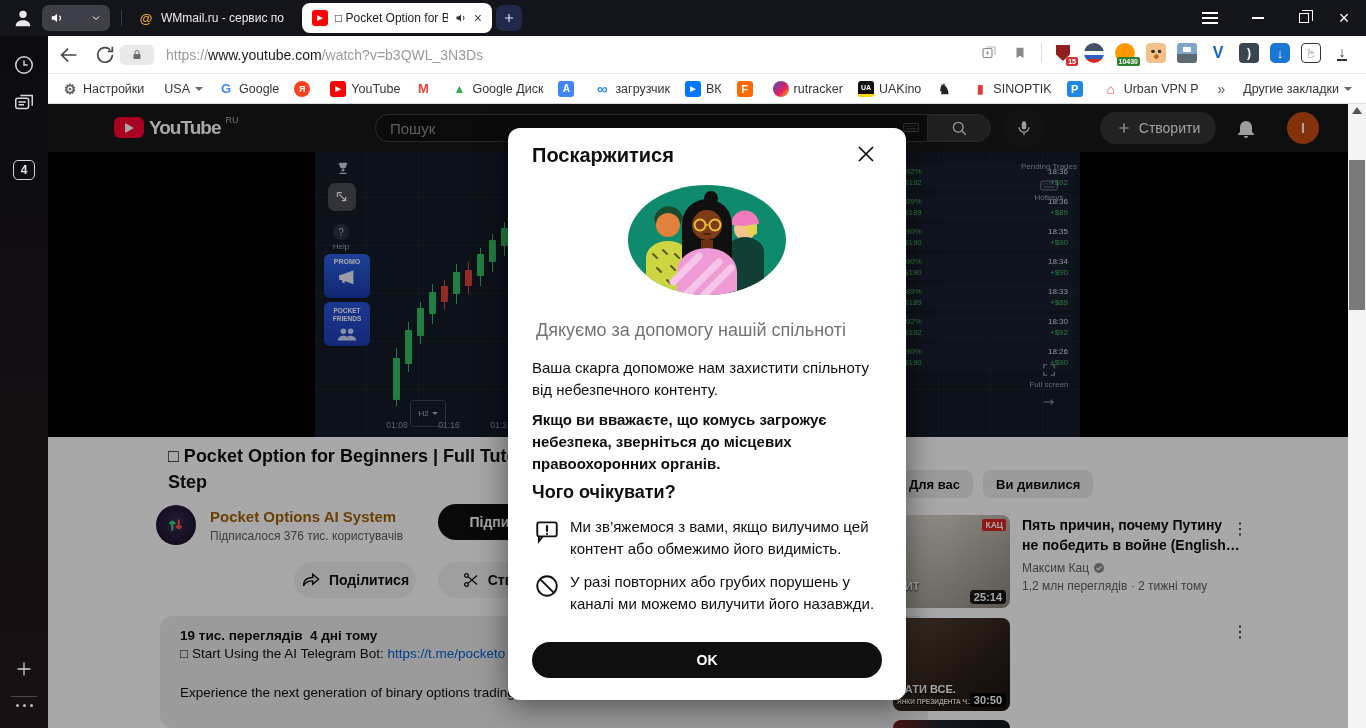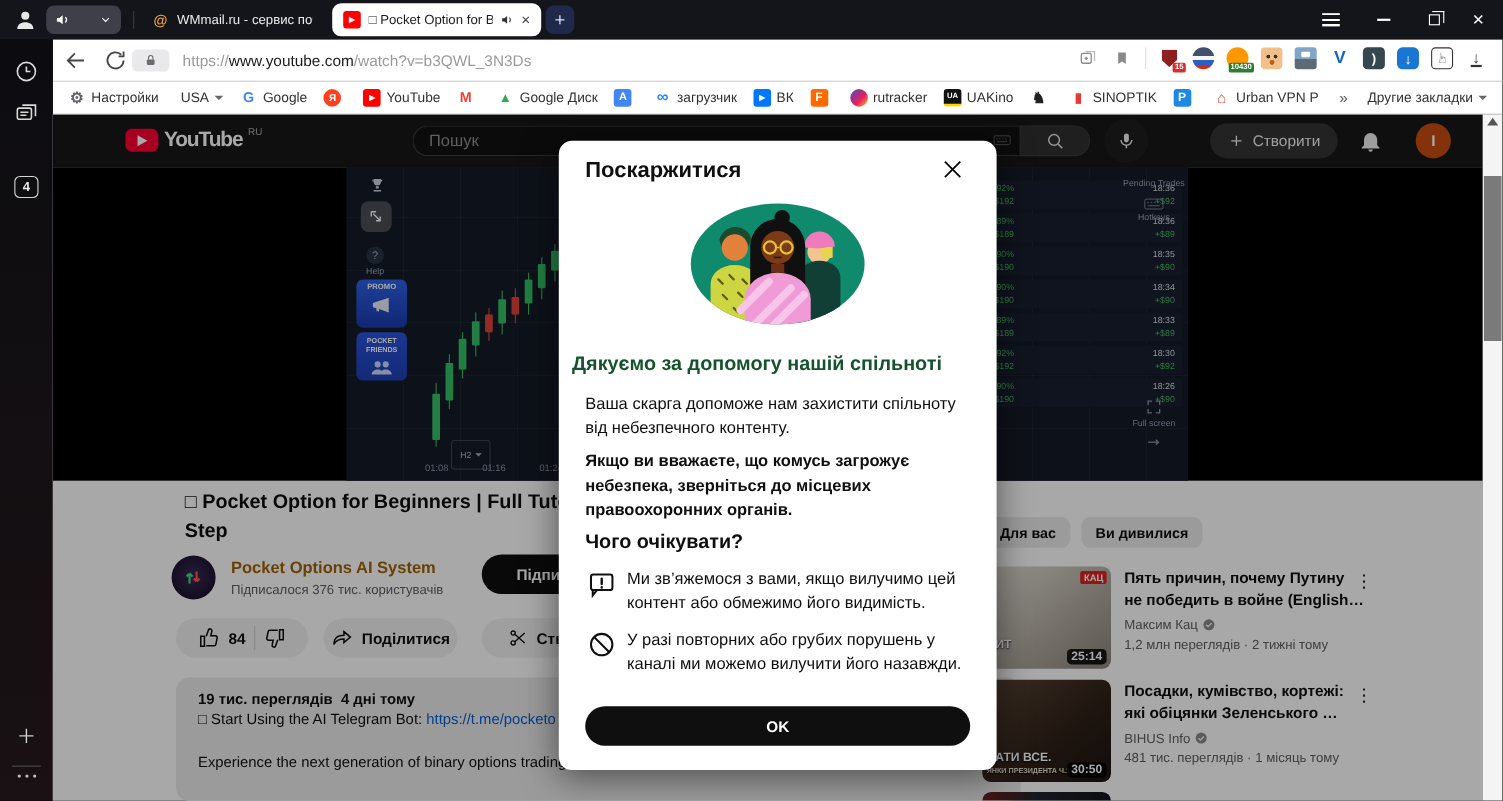--- a/index.html
+++ b/index.html
@@ -180,21 +180,21 @@
 .v-meta{margin-top:4px;font-size:12px;color:#606060;white-space:nowrap;}
 .kebab{position:absolute;left:338px;top:4px;font-size:16px;color:#0f0f0f;width:18px;text-align:center;}
 .th-part{position:absolute;left:845px;top:616px;width:117px;height:8px;border-radius:8px 8px 0 0;background:linear-gradient(90deg,#6e1f1f,#20252e 40%,#11141b);}
 
 
 .scrim{position:absolute;left:0;top:0;width:1300px;height:624px;background:rgba(0,0,0,.34);z-index:5;}
 .dialog{position:absolute;left:460px;top:24px;width:398px;height:572px;background:#fff;border-radius:12px;box-shadow:0 6px 32px rgba(0,0,0,.5);z-index:10;}
 .dlg-title{position:absolute;left:24px;top:16px;font-size:20px;font-weight:bold;color:#0f0f0f;}
 .dlg-close{position:absolute;left:346px;top:14px;width:24px;height:24px;color:#030303;}
 .dlg-illo{position:absolute;left:119px;top:56px;}
-.dlg-h1{position:absolute;left:12px;top:192px;font-size:18px;font-weight:bold;color:#14532d;}
+.dlg-h1{position:absolute;left:28px;top:192px;font-size:18px;font-weight:normal;color:#737373;}
 .dlg-p{position:absolute;left:24px;width:354px;font-size:15px;line-height:22px;color:#0f0f0f;}
 .dlg-h2{position:absolute;left:24px;top:354px;font-size:18px;font-weight:bold;color:#0f0f0f;}
 .dlg-bullet-ic{position:absolute;left:26px;width:26px;height:26px;color:#0f0f0f;}
 .dlg-bullet-tx{position:absolute;left:62px;width:312px;font-size:15px;line-height:22px;color:#0f0f0f;}
 .okbtn{position:absolute;left:24px;top:514px;width:350px;height:36px;border-radius:18px;background:#0f0f0f;color:#fff;font-size:14px;font-weight:bold;display:flex;align-items:center;justify-content:center;}
 
 
 .vscroll{position:absolute;left:1348px;top:104px;width:18px;height:624px;background:#f4f4f4;}
 .vs-arrow{position:absolute;left:4px;top:3px;width:0;height:0;border-left:5px solid transparent;border-right:5px solid transparent;border-bottom:7px solid #555;}
 .vs-thumb{position:absolute;left:1px;top:56px;width:16px;height:150px;background:#7a7a7a;}
@@ -682,30 +682,20 @@
       <svg width="22" height="22" viewBox="0 0 24 24">
           <path d="M8 18V8M8 8L5 11M8 8l3 3" stroke="#3ddc84" stroke-width="2.2" fill="none"></path>
           <path d="M15 6v10M15 16l-3-3M15 16l3-3" stroke="#ff5252" stroke-width="2.2" fill="none"></path>
         </svg>
     </div>
     <div class="ch-name">Pocket Options AI System</div>
     <div class="ch-subs">Підписалося 376 тис. користувачів</div>
     <div class="subscr">
         <span>Підписатися</span>
       </div>
-    <div class="pill likepill">
-      <svg width="20" height="20" viewBox="0 0 24 24" fill="none" stroke="#0f0f0f" stroke-width="1.7">
-          <path d="M7 10v11H3V10h4zm2 10.5h8.5a2 2 0 0 0 2-1.6l1.4-7A2 2 0 0 0 19 9.5h-5l1-4.6A2 2 0 0 0 11.5 3L9 10"></path>
-        </svg>
-      <span>84</span>
-      <span class="likesep"></span>
-      <svg width="20" height="20" viewBox="0 0 24 24" fill="none" stroke="#0f0f0f" stroke-width="1.7" style="transform:rotate(180deg);">
-          <path d="M7 10v11H3V10h4zm2 10.5h8.5a2 2 0 0 0 2-1.6l1.4-7A2 2 0 0 0 19 9.5h-5l1-4.6A2 2 0 0 0 11.5 3L9 10"></path>
-        </svg>
-    </div>
     <div class="pill" style="left:246px;width:122px;">
       <svg width="20" height="20" viewBox="0 0 24 24" fill="none" stroke="#0f0f0f" stroke-width="1.7">
           <path d="M14 5l7 6-7 6v-4C8 13 5 15 3 19c0-6 3-10 11-10z"></path>
         </svg>
       <span>Поділитися</span>
     </div>
     <div class="pill" style="left:390px;width:140px;">
       <svg width="18" height="18" viewBox="0 0 24 24" fill="none" stroke="#0f0f0f" stroke-width="1.7">
           <circle cx="6" cy="6" r="2.5"></circle>
           <circle cx="6" cy="18" r="2.5"></circle>
@@ -752,32 +742,20 @@
           </div>
           <span class="kebab">⋮</span>
         </div>
 
         <div class="v-row">
           <div class="thumb th-zel">
 
             <span class="th-ov1">ДАТИ ВСЕ.</span>
             <span class="th-ov2">ЯНКИ ПРЕЗИДЕНТА Ч.1</span>
             <span class="th-dur">30:50</span>
-          </div>
-          <div class="v-info">
-            <div class="v-title">Посадки, кумівство, кортежі:</div>
-            <div class="v-title">які обіцянки Зеленського …</div>
-            <div class="v-ch">
-              <span>BIHUS Info</span>
-              <svg width="12" height="12" viewBox="0 0 24 24">
-                <circle cx="12" cy="12" r="10" fill="#8a8a8a"></circle>
-                <path d="M7 12l3.5 3.5L17 9" stroke="#fff" stroke-width="2.2" fill="none"></path>
-              </svg>
-            </div>
-            <div class="v-meta">481 тис. переглядів · 1 місяць тому</div>
           </div>
           <span class="kebab">⋮</span>
         </div>
       </div>
     <div class="th-part"></div>
 
     <div class="scrim" style="background: rgba(0, 0, 0, 0.34);"></div>
     <div class="dialog">
       <div class="dlg-title">Поскаржитися</div>
       <span class="dlg-close">

